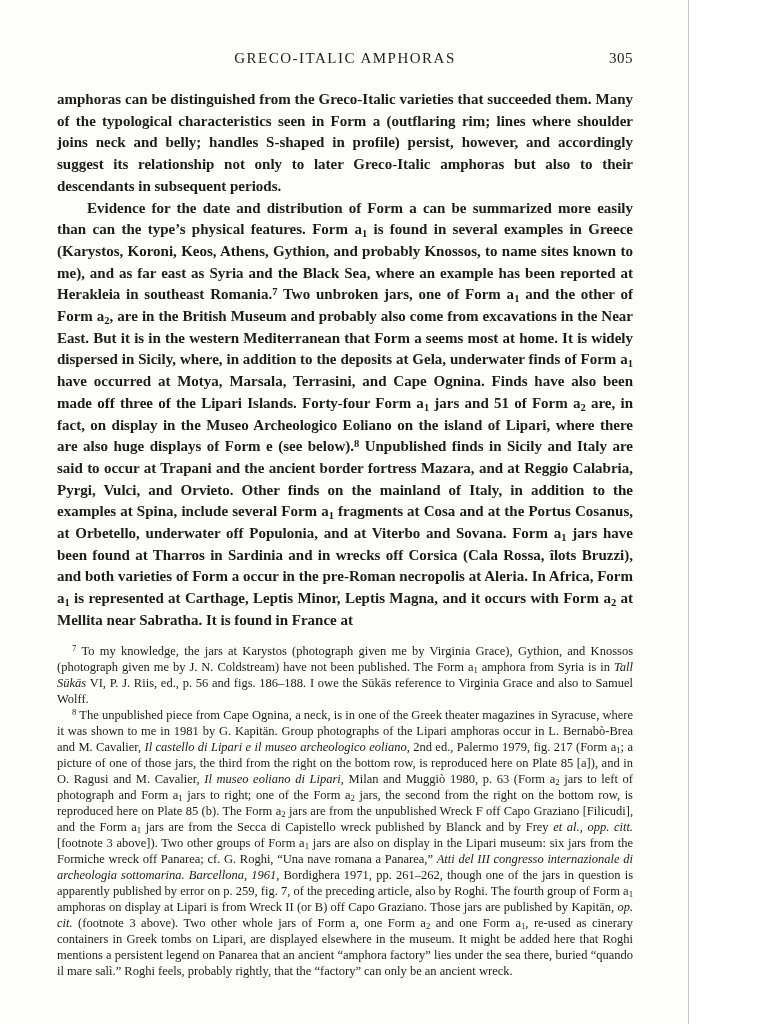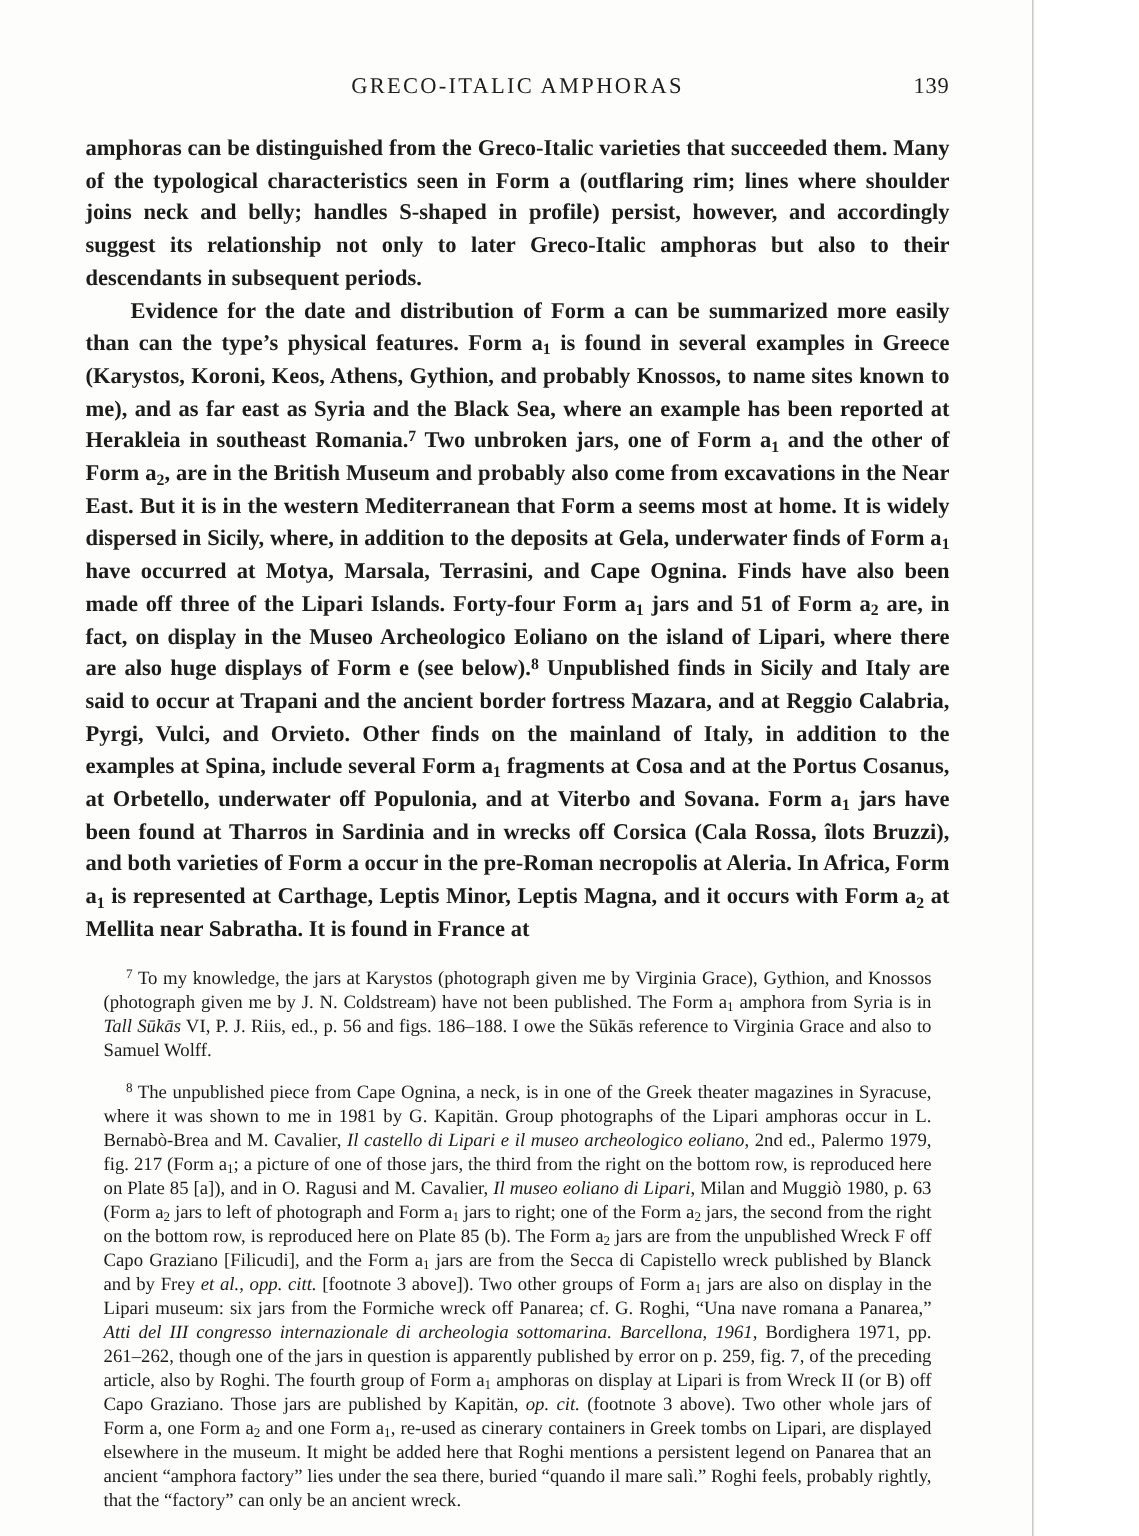--- a/index.html
+++ b/index.html
@@ -48,21 +48,21 @@
   }
   .para { margin: 0; }
   .para.indented { text-indent: 30px; }
 
   .footnotes {
     margin-top: 11px;
     font-size: 12.5px;
     line-height: 16px;
     text-align: justify;
   }
-  .footnote { margin: 12px; text-indent: 15px; }
+  .footnote { margin: 0; text-indent: 15px; }
 
   .i { font-style: italic; }
   .sub {
     font-size: 70%;
     line-height: 0;
     position: relative;
     vertical-align: baseline;
     top: 0.28em;
   }
   .sup {
@@ -74,21 +74,21 @@
   }
 </style>
 </head>
 <body>
 
 <div class="page">
   <div class="scan-edge"></div>
 
   <header class="page-header">
     <div class="running-title">GRECO-ITALIC AMPHORAS</div>
-    <div class="page-number">139</div>
+    <div class="page-number">305</div>
   </header>
 
   <main class="body-text">
     <p class="para"><span>amphoras can be distinguished from the Greco-Italic varieties that succeeded them. Many of the typological characteristics seen in Form a (outflaring rim; lines where shoulder joins neck and belly; handles S-shaped in profile) persist, however, and accordingly suggest its relationship not only to later Greco-Italic amphoras but also to their descendants in subsequent periods.</span></p>
     <p class="para indented"><span>Evidence for the date and distribution of Form a can be summarized more easily than can the type’s physical features. Form a</span><span class="sub">1</span><span> is found in several examples in Greece (Karystos, Koroni, Keos, Athens, Gythion, and probably Knossos, to name sites known to me), and as far east as Syria and the Black Sea, where an example has been reported at Herakleia in southeast Romania.</span><span class="sup">7</span><span> Two unbroken jars, one of Form a</span><span class="sub">1</span><span> and the other of Form a</span><span class="sub">2</span><span>, are in the British Museum and probably also come from excavations in the Near East. But it is in the western Mediterranean that Form a seems most at home. It is widely dispersed in Sicily, where, in addition to the deposits at Gela, underwater finds of Form a</span><span class="sub">1</span><span> have occurred at Motya, Marsala, Terrasini, and Cape Ognina. Finds have also been made off three of the Lipari Islands. Forty-four Form a</span><span class="sub">1</span><span> jars and 51 of Form a</span><span class="sub">2</span><span> are, in fact, on display in the Museo Archeologico Eoliano on the island of Lipari, where there are also huge displays of Form e (see below).</span><span class="sup">8</span><span> Unpublished finds in Sicily and Italy are said to occur at Trapani and the ancient border fortress Mazara, and at Reggio Calabria, Pyrgi, Vulci, and Orvieto. Other finds on the mainland of Italy, in addition to the examples at Spina, include several Form a</span><span class="sub">1</span><span> fragments at Cosa and at the Portus Cosanus, at Orbetello, underwater off Populonia, and at Viterbo and Sovana. Form a</span><span class="sub">1</span><span> jars have been found at Tharros in Sardinia and in wrecks off Corsica (Cala Rossa, îlots Bruzzi), and both varieties of Form a occur in the pre-Roman necropolis at Aleria. In Africa, Form a</span><span class="sub">1</span><span> is represented at Carthage, Leptis Minor, Leptis Magna, and it occurs with Form a</span><span class="sub">2</span><span> at Mellita near Sabratha. It is found in France at</span></p>
   </main>
 
   <section class="footnotes">
     <p class="footnote"><span class="sup">7</span><span> To my knowledge, the jars at Karystos (photograph given me by Virginia Grace), Gythion, and Knossos (photograph given me by J. N. Coldstream) have not been published. The Form a</span><span class="sub">1</span><span> amphora from Syria is in </span><span class="i">Tall Sūkās</span><span> VI, P. J. Riis, ed., p. 56 and figs. 186–188. I owe the Sūkās reference to Virginia Grace and also to Samuel Wolff.</span></p>
     <p class="footnote"><span class="sup">8</span><span> The unpublished piece from Cape Ognina, a neck, is in one of the Greek theater magazines in Syracuse, where it was shown to me in 1981 by G. Kapitän. Group photographs of the Lipari amphoras occur in L. Bernabò-Brea and M. Cavalier, </span><span class="i">Il castello di Lipari e il museo archeologico eoliano</span><span>, 2nd ed., Palermo 1979, fig. 217 (Form a</span><span class="sub">1</span><span>; a picture of one of those jars, the third from the right on the bottom row, is reproduced here on Plate 85 [a]), and in O. Ragusi and M. Cavalier, </span><span class="i">Il museo eoliano di Lipari</span><span>, Milan and Muggiò 1980, p. 63 (Form a</span><span class="sub">2</span><span> jars to left of photograph and Form a</span><span class="sub">1</span><span> jars to right; one of the Form a</span><span class="sub">2</span><span> jars, the second from the right on the bottom row, is reproduced here on Plate 85 (b). The Form a</span><span class="sub">2</span><span> jars are from the unpublished Wreck F off Capo Graziano [Filicudi], and the Form a</span><span class="sub">1</span><span> jars are from the Secca di Capistello wreck published by Blanck and by Frey </span><span class="i">et al., opp. citt.</span><span> [footnote 3 above]). Two other groups of Form a</span><span class="sub">1</span><span> jars are also on display in the Lipari museum: six jars from the Formiche wreck off Panarea; cf. G. Roghi, “Una nave romana a Panarea,” </span><span class="i">Atti del III congresso internazionale di archeologia sottomarina. Barcellona, 1961</span><span>, Bordighera 1971, pp. 261–262, though one of the jars in question is apparently published by error on p. 259, fig. 7, of the preceding article, also by Roghi. The fourth group of Form a</span><span class="sub">1</span><span> amphoras on display at Lipari is from Wreck II (or B) off Capo Graziano. Those jars are published by Kapitän, </span><span class="i">op. cit.</span><span> (footnote 3 above). Two other whole jars of Form a, one Form a</span><span class="sub">2</span><span> and one Form a</span><span class="sub">1</span><span>, re-used as cinerary containers in Greek tombs on Lipari, are displayed elsewhere in the museum. It might be added here that Roghi mentions a persistent legend on Panarea that an ancient “amphora factory” lies under the sea there, buried “quando il mare salì.” Roghi feels, probably rightly, that the “factory” can only be an ancient wreck.</span></p>

